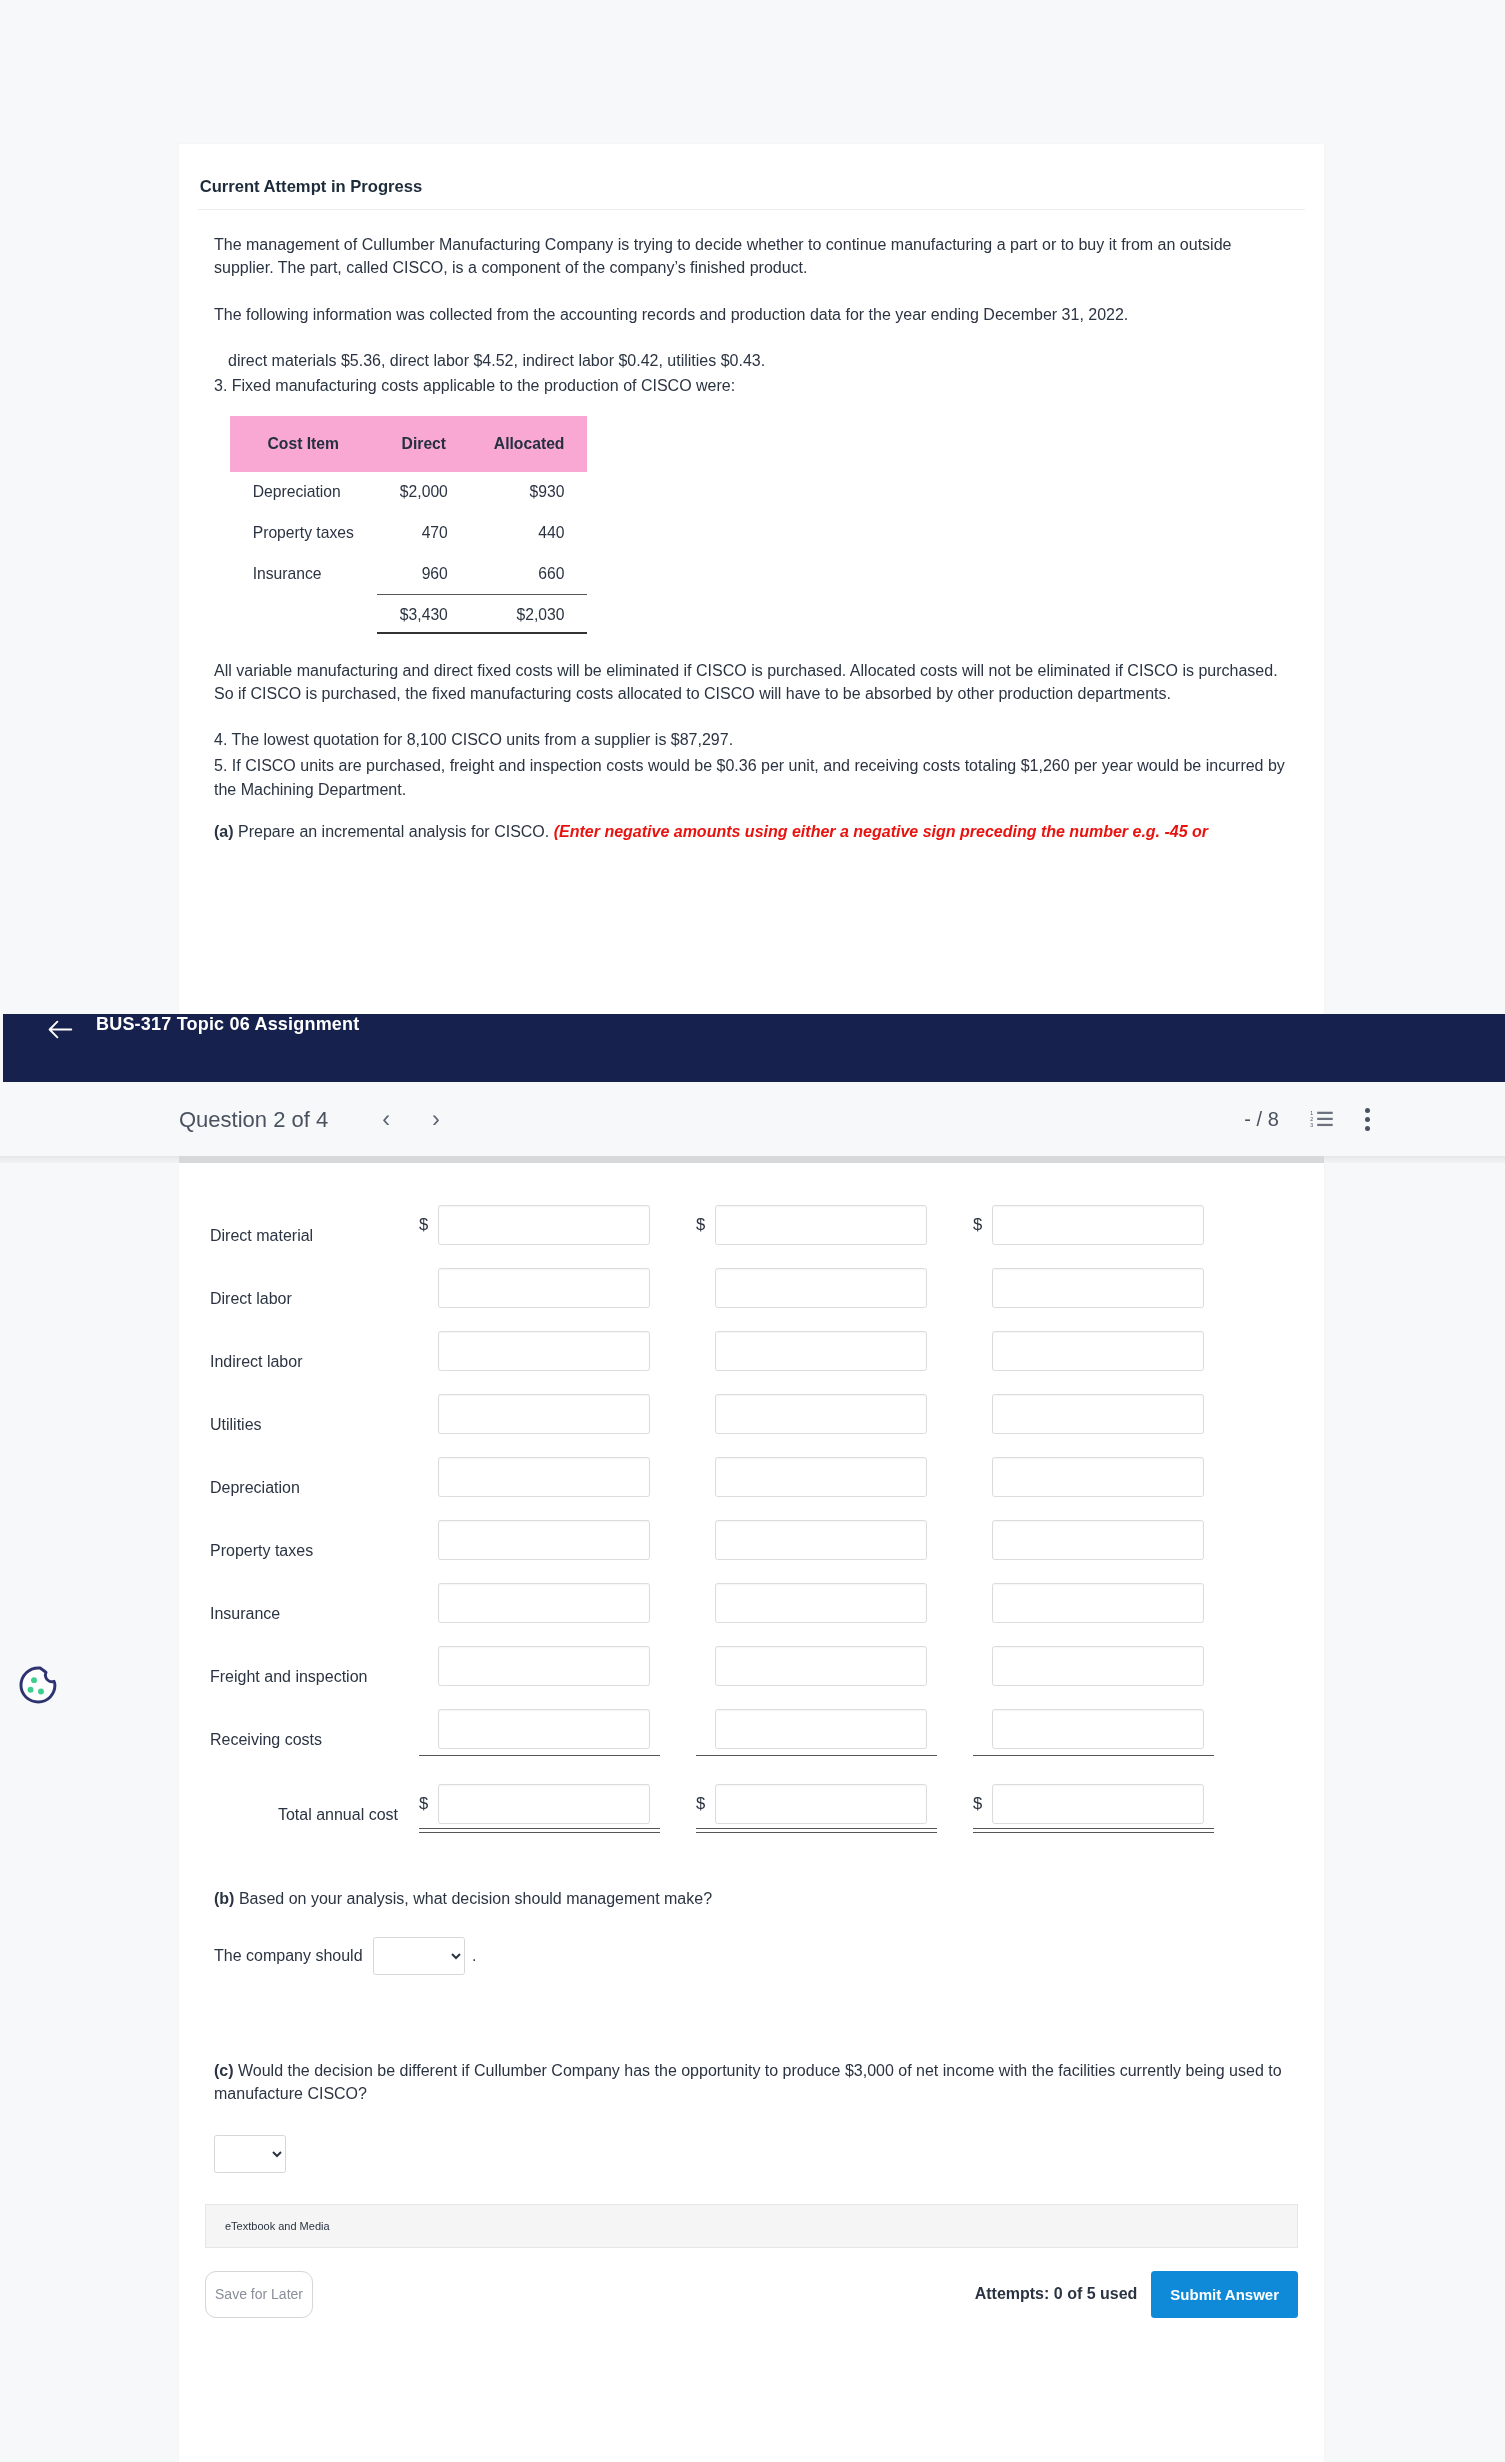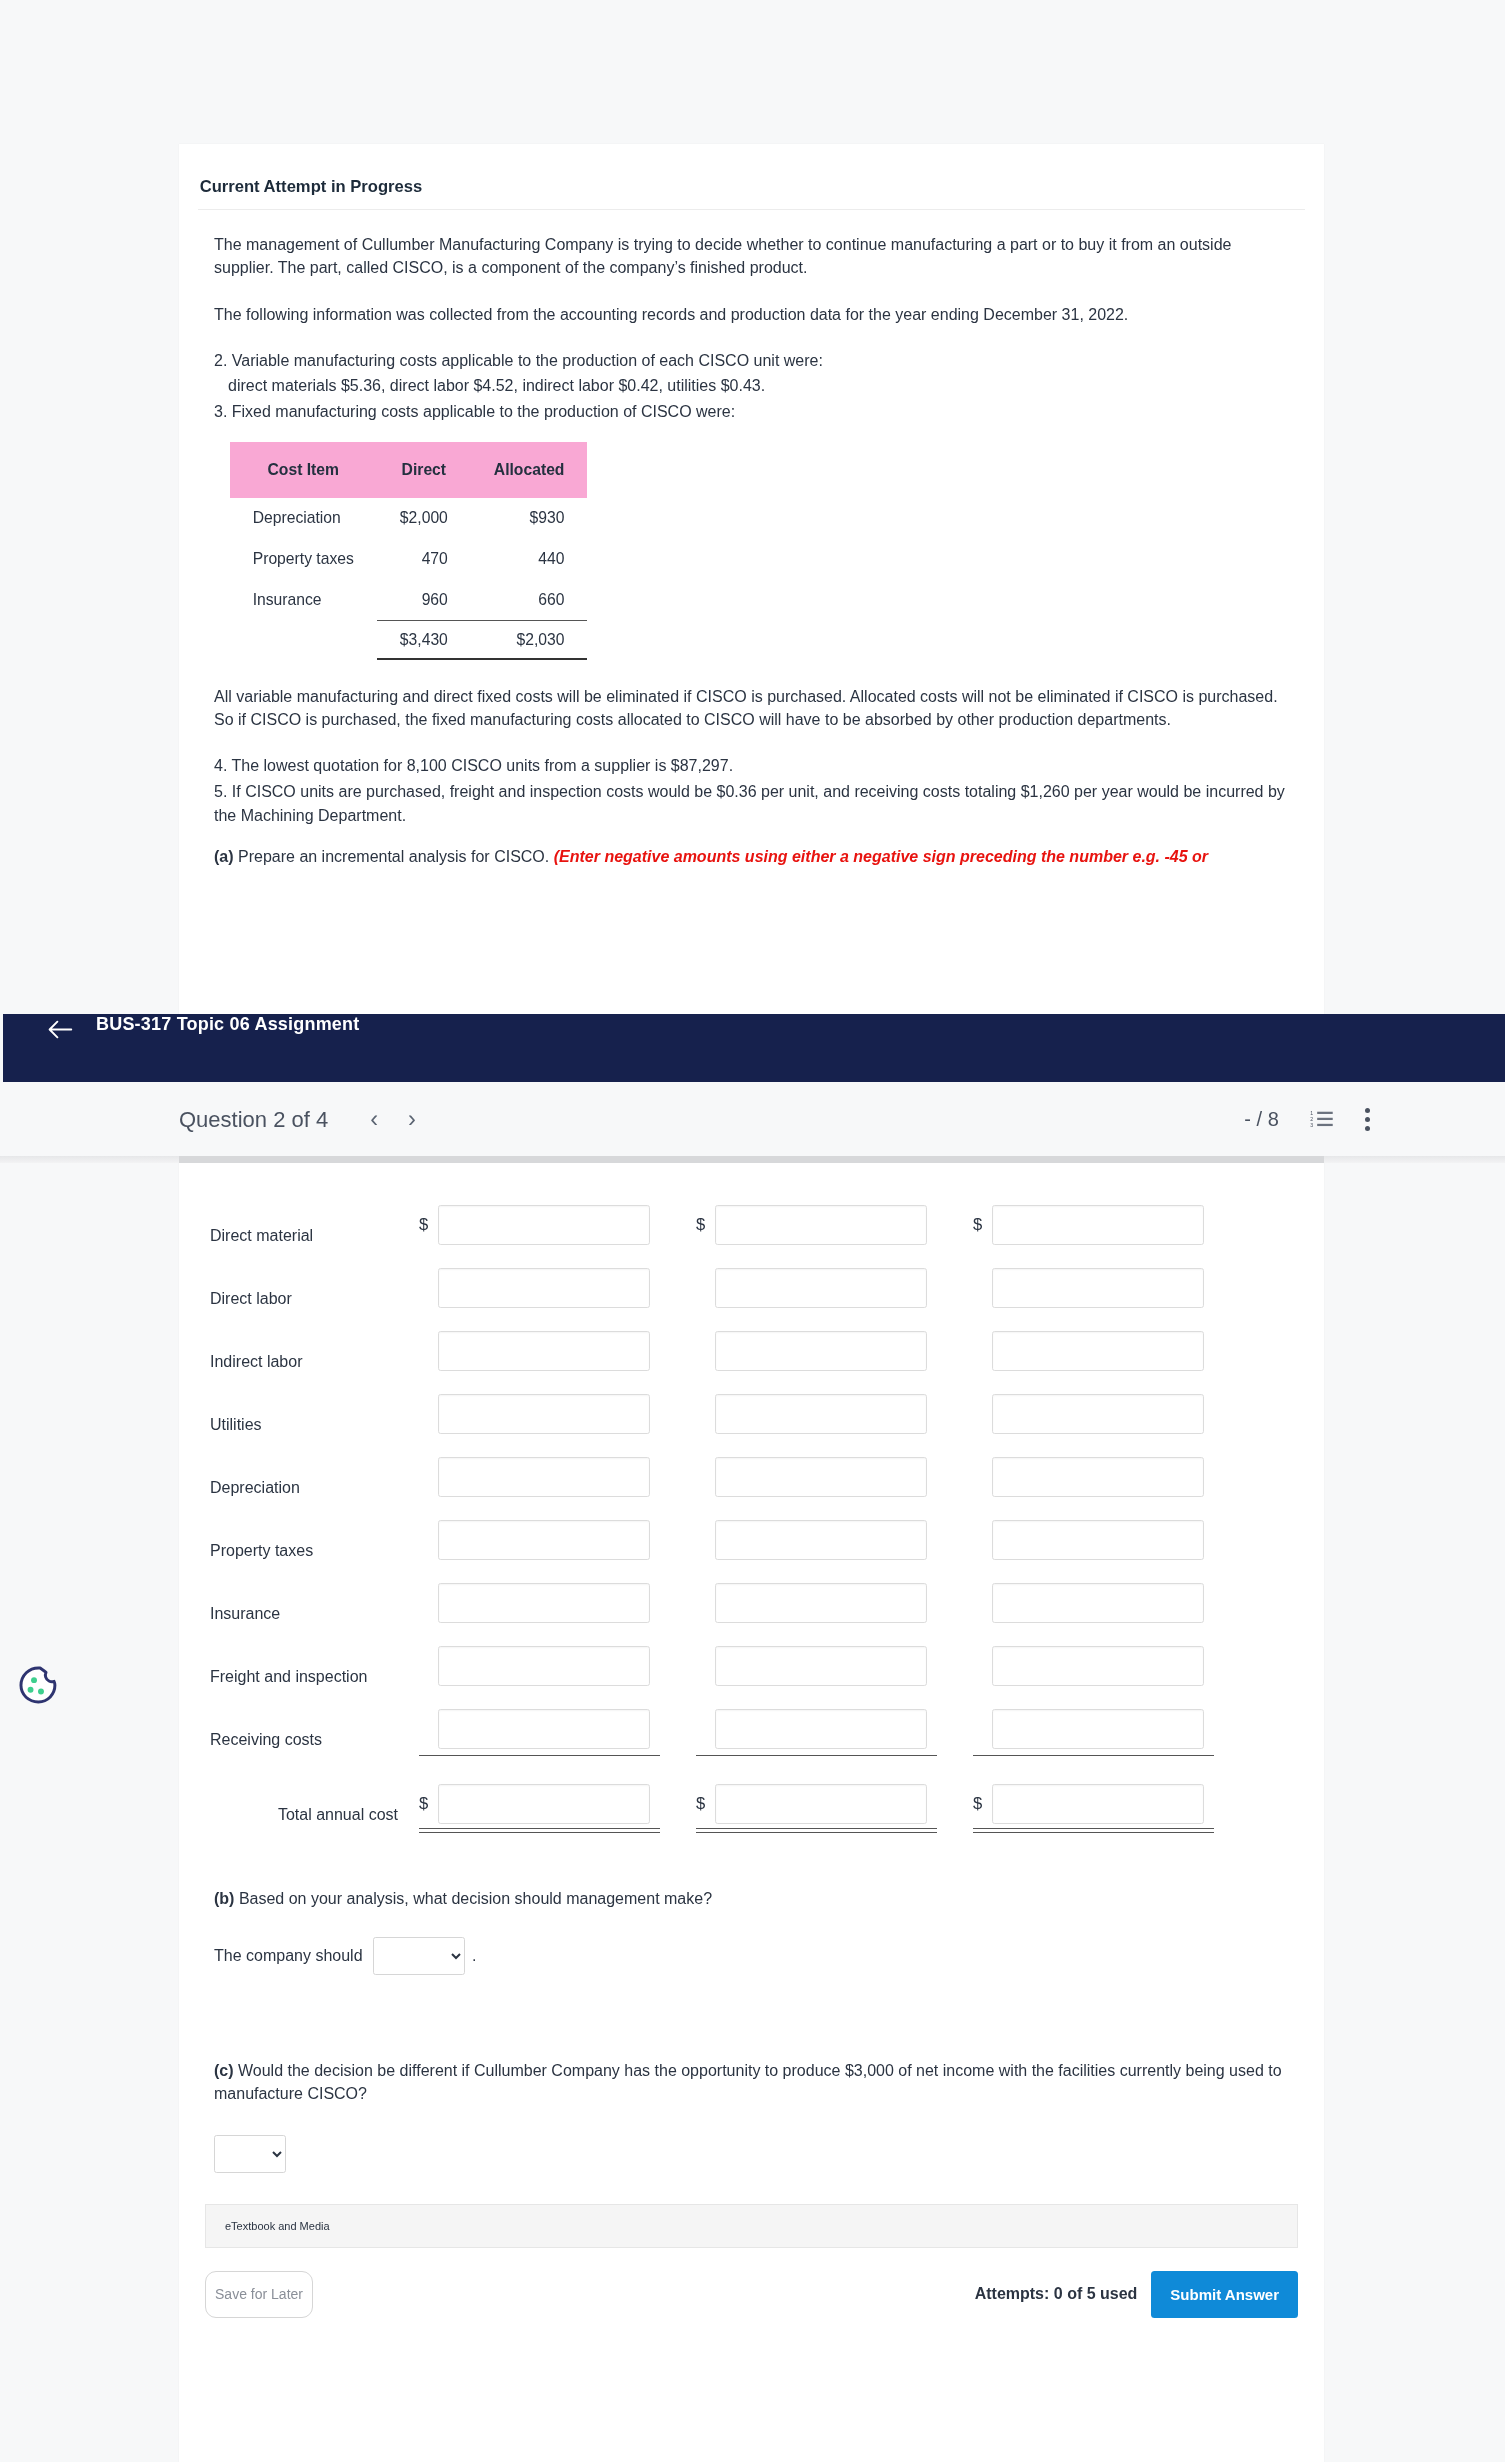--- a/index.html
+++ b/index.html
@@ -125,20 +125,21 @@
   .qtoolbar {
     position: absolute;
     left: 0;
     top: 1083px;
     width: 1506px;
     height: 73px;
     background: #f7f8f9;
     display: flex;
     align-items: center;
     z-index: 29;
+    gap: 12px;
   }
   .q-count {
     margin-left: 179px;
     font-size: 22px;
     color: #4a5260;
   }
   .chev {
     font-size: 23.6px;
     color: #5b6472;
     margin-left: 30px;
@@ -362,21 +363,20 @@
   <div class="card-top-inner">
     <div style="padding:0 19px;">
       <div class="attempt-title">Current Attempt in Progress</div>
     </div>
 
     <div class="qbody">
       <p>The management of Cullumber Manufacturing Company is trying to decide whether to continue manufacturing a part or to buy it from an outside supplier. The part, called CISCO, is a component of the company’s finished product.</p>
       <p>The following information was collected from the accounting records and production data for the year ending December 31, 2022.</p>
 
       <div class="qlist">
-        <div>2. Variable manufacturing costs applicable to the production of each CISCO unit were:</div>
         <div class="indent">direct materials $5.36, direct labor $4.52, indirect labor $0.42, utilities $0.43.</div>
         <div>3. Fixed manufacturing costs applicable to the production of CISCO were:</div>
       </div>
 
       <table class="cost-table">
         <thead>
           <tr>
             <th class="lbl">Cost Item</th>
             <th>Direct</th>
             <th>Allocated</th>

